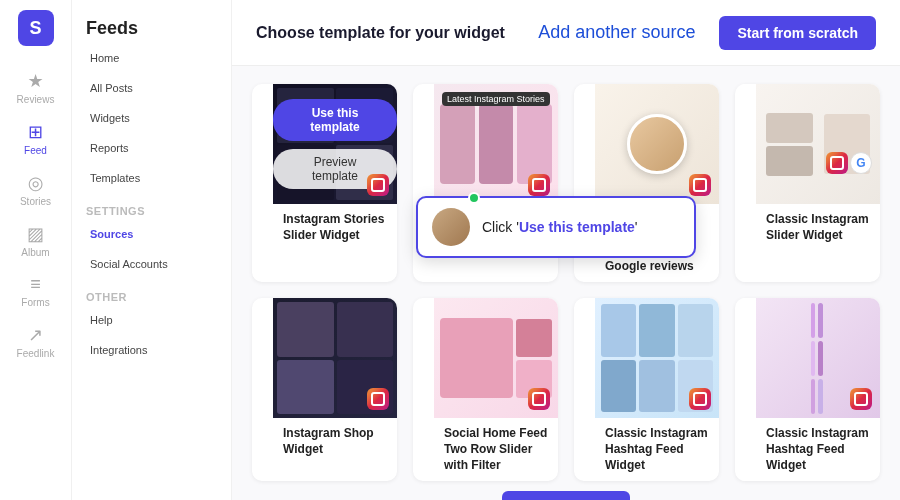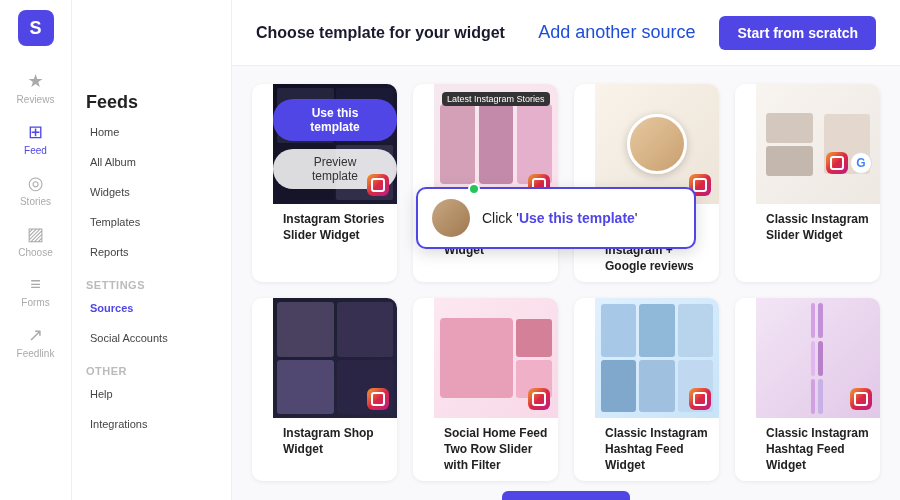--- a/index.html
+++ b/index.html
@@ -17,21 +17,21 @@
     .templates-grid { display: grid; grid-template-columns: repeat(4, 1fr); gap: 16px; }
 
     .template-card { background: #fff; border-radius: 10px; overflow: hidden; cursor: pointer; box-shadow: 0 1px 4px rgba(0,0,0,0.07); position: relative; padding-left: 21px; }
     .card-thumb { width: 100%; height: 120px; background: #e8e8e8; overflow: hidden; position: relative; display: flex; align-items: center; justify-content: center; }
     .card-overlay { position: absolute; top: 0; left: 0; right: 0; bottom: 0; background: rgba(0,0,0,0.35); display: flex; flex-direction: column; align-items: center; justify-content: center; gap: 8px; opacity: 0; transition: opacity 0.2s; }
     .card-overlay.visible { opacity: 1; }
     .btn-use-template { background: #4F46E5; color: #fff; border: none; border-radius: 20px; padding: 7px 16px; font-size: 12px; font-weight: 600; cursor: pointer; }
     .btn-preview { background: rgba(255,255,255,0.85); color: #333; border: none; border-radius: 20px; padding: 6px 16px; font-size: 12px; font-weight: 500; cursor: pointer; }
     .card-footer { padding: 8px 10px; }
     .card-title { font-size: 12px; font-weight: 600; color: #222; line-height: 1.3; }
-    .tooltip-box { position: absolute; top: 111px; left: 174px; background: #fff; border: 2px solid #4F46E5; border-radius: 10px; padding: 10px 14px; display: flex; align-items: center; gap: 12px; box-shadow: 0 4px 16px rgba(0,0,0,0.15); min-width: 280px; }
+    .tooltip-box { position: absolute; top: 120px; left: 174px; background: #fff; border: 2px solid #4F46E5; border-radius: 10px; padding: 10px 14px; display: flex; align-items: center; gap: 12px; box-shadow: 0 4px 16px rgba(0,0,0,0.15); min-width: 280px; }
     .tooltip-avatar { width: 38px; height: 38px; border-radius: 50%; background: #ddd; overflow: hidden; flex-shrink: 0; }
     .tooltip-avatar-inner { width: 100%; height: 100%; background: linear-gradient(135deg, #c8a882, #a07850); }
     .tooltip-text { font-size: 14px; color: #222; }
     .tooltip-text strong { color: #4F46E5; }
     .tooltip-dot { width: 12px; height: 12px; background: #22c55e; border-radius: 50%; position: absolute; top: -6px; left: 50px; border: 2px solid #fff; }
     .thumb-popup { background: linear-gradient(135deg, #f9e8ee, #fde); display: flex; align-items: center; justify-content: center; }
     .thumb-ugc { background: linear-gradient(135deg, #f5f0ea, #ede8e0); display: flex; gap: 3px; padding: 6px; }
     .ugc-col { display: flex; flex-direction: column; gap: 3px; flex: 1; }
     .ugc-item { flex: 1; background: #ccc; border-radius: 3px; min-height: 20px; }
 
@@ -44,21 +44,21 @@
     .load-more-bar { display: flex; justify-content: center; padding: 10px 0 16px; }
     .btn-load-more { background: #4F46E5; color: #fff; border: none; border-radius: 6px; padding: 9px 28px; font-size: 14px; font-weight: 600; cursor: pointer; }
 
     
     .mock-grid { display: grid; grid-template-columns: 1fr 1fr; gap: 2px; width: 100%; height: 100%; padding: 4px; }
     .mock-cell { background: #bbb; border-radius: 2px; }
     .mock-cell.dark { background: #555; }
 
     .sidebar-main-row { display: flex; height: 500px; }
     .sidebar-narrow { width: 72px; background: #fff; border-right: 1px solid #f0f0f0; display: flex; flex-direction: column; align-items: center; padding-top: 10px; }
-    .sidebar-wide { width: 160px; background: #fff; border-right: 1px solid #f0f0f0; display: flex; flex-direction: column; padding-top: 17px; justify-content: center; }
+    .sidebar-wide { width: 160px; background: #fff; border-right: 1px solid #f0f0f0; display: flex; flex-direction: column; padding-top: 4px; }
 
     .narrow-logo { width: 36px; height: 36px; background: #4F46E5; border-radius: 8px; display: flex; align-items: center; justify-content: center; color: #fff; font-weight: bold; font-size: 18px; margin-bottom: 16px; }
     .narrow-nav-item { display: flex; flex-direction: column; align-items: center; width: 100%; padding: 8px 0; cursor: pointer; color: #aaa; font-size: 10px; gap: 2px; }
     .narrow-nav-item .n-icon { font-size: 18px; }
     .narrow-nav-item.active-nav { color: #4F46E5; }
 
     .wide-menu-item { display: flex; align-items: center; gap: 8px; padding: 8px 14px; cursor: pointer; font-size: 11px; color: #444; border-radius: 6px; margin: 1px 4px; }
     .wide-menu-item.active-menu { color: #4F46E5; font-weight: 600; }
     .section-heading { font-size: 11px; color: #bbb; font-weight: 600; padding: 12px 14px 2px; text-transform: uppercase; letter-spacing: 0.5px; }
   </style>
@@ -77,49 +77,49 @@
     <div class="narrow-nav-item active-nav">
       <span class="n-icon">⊞</span>
       <span>Feed</span>
     </div>
     <div class="narrow-nav-item">
       <span class="n-icon">◎</span>
       <span>Stories</span>
     </div>
     <div class="narrow-nav-item">
       <span class="n-icon">▨</span>
-      <span>Choose</span>
+      <span>Album</span>
     </div>
     <div class="narrow-nav-item">
       <span class="n-icon">≡</span>
       <span>Forms</span>
     </div>
     <div class="narrow-nav-item">
       <span class="n-icon">↗</span>
       <span>Feedlink</span>
     </div>
   </div>
 
   <div class="sidebar-wide">
     <div style="padding: 14px 14px 4px; font-size: 18px; font-weight: 700; color: #222;">Feeds</div>
 
     <div class="wide-menu-item">
       <span>Home</span>
     </div>
     <div class="wide-menu-item">
-      <span>All Album</span>
+      <span>All Posts</span>
     </div>
     <div class="wide-menu-item">
       <span>Widgets</span>
     </div>
     <div class="wide-menu-item">
+      <span>Reports</span>
+    </div>
+    <div class="wide-menu-item">
       <span>Templates</span>
-    </div>
-    <div class="wide-menu-item">
-      <span>Reports</span>
     </div>
 
     <div class="section-heading">Settings</div>
     <div class="wide-menu-item active-menu">
       <span>Sources</span>
     </div>
     <div class="wide-menu-item">
       <span>Social Accounts</span>
     </div>
 

